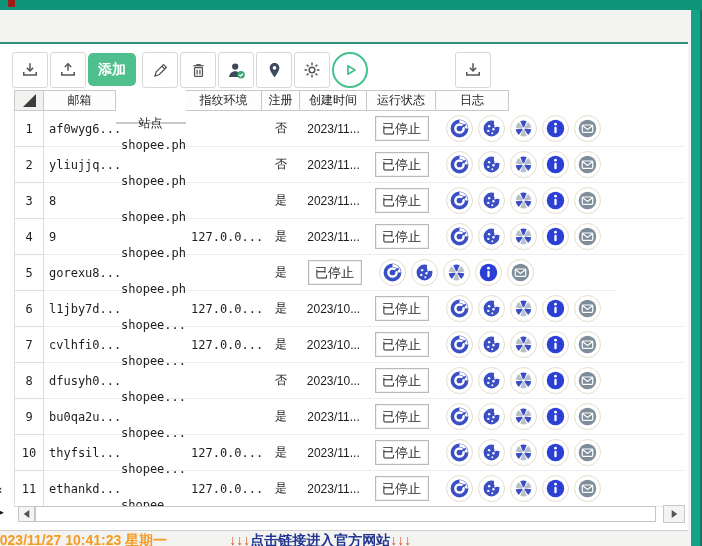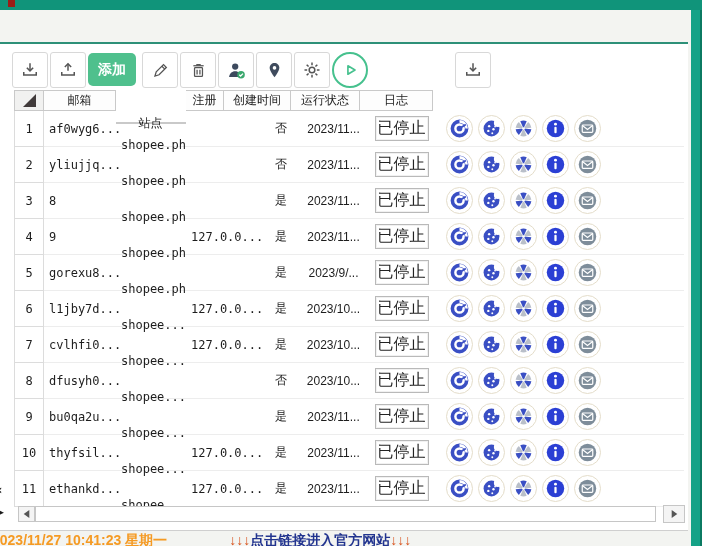--- a/index.html
+++ b/index.html
@@ -32,21 +32,21 @@
   .c0{width:30px;} .c1{width:72px;} .c2{width:70px;margin-top:32px;} .c3{width:76px;} .c4{width:38px;}
   .c5{width:67px;} .c6{width:69px;} .c7{width:175px;} .c8{width:73px;}
   .tr{display:flex;height:36px;}
   .td{box-sizing:border-box;display:flex;align-items:center;font-size:12px;color:#1d1d1d;
       border-bottom:1px solid #ededed;background:#fff;}
   .td-num{justify-content:center;border:1px solid #dcdcdc;border-top:none;}
   .td-text{padding-left:5px;justify-content:flex-start;}
   .td-center{justify-content:center;font-family:"Liberation Sans","DejaVu Sans",sans-serif;}
   .td-ops{justify-content:center;gap:5px;}
   .status-btn{width:52px;height:23px;border:1px solid #b9b9b9;background:#fff;box-shadow:inset 0 0 0 1px #f1f1f1;
-              display:flex;align-items:center;justify-content:center;font-size:16px;color:#222;
+              display:flex;align-items:center;justify-content:center;font-size:13px;color:#222;
               font-family:"Liberation Sans","DejaVu Sans",sans-serif;}
   .op{width:27px;height:27px;border-radius:50%;background:#fff;border:1px solid #e4ddca;box-sizing:border-box;
       display:flex;align-items:center;justify-content:center;}
 
   
   .hsb-btn{position:absolute;box-sizing:border-box;border:1px solid #c6c6c6;background:#f4f4f4;
            display:flex;align-items:center;justify-content:center;}
   .hsb-track{position:absolute;box-sizing:border-box;border:1px solid #c6c6c6;background:#fff;}
   .arr-left{width:0;height:0;border-top:5px solid transparent;border-bottom:5px solid transparent;border-right:7px solid #555;}
   .arr-right{width:0;height:0;border-top:5px solid transparent;border-bottom:5px solid transparent;border-left:7px solid #555;}
@@ -135,20 +135,21 @@
       </svg>
     </div>
 
     <div class="table">
       <div class="thead">
         <div class="th first c0">
             <div class="tri"></div>
           </div>
         <div class="th c1">邮箱</div>
         <div class="th c2">站点</div>
+        <div class="th c3">指纹环境</div>
         <div class="th c4">注册</div>
         <div class="th c5">创建时间</div>
         <div class="th c6">运行状态</div>
         <div class="th c8">日志</div>
       </div>
       <div>
           <div class="tr">
             <div class="td c0 td-num">1</div>
             <div class="td c1 td-text">af0wyg6...</div>
             <div class="td c2 td-text">shopee.ph</div>
@@ -379,21 +380,20 @@
   </div>
 </div>
             <div class="td c8"></div>
           </div>
           <div class="tr">
             <div class="td c0 td-num">5</div>
             <div class="td c1 td-text">gorexu8...</div>
             <div class="td c2 td-text">shopee.ph</div>
             <div class="td c3 td-text"></div>
             <div class="td c4 td-center">是</div>
-            <div class="td c5 td-center">2023/9/...</div>
             <div class="td c6 td-center">
               <div class="status-btn">已停止</div>
             </div>
             <div class="td c7 td-ops">
   <div class="op">
     <svg width="19" height="19" viewBox="0 0 24 24">
       <circle cx="12" cy="12" r="9" fill="none" stroke="#3a4fc4" stroke-width="4.5"></circle>
       <path d="M12 3 A9 9 0 0 1 21 12" stroke="#fff" stroke-width="3.2" fill="none"></path>
       <circle cx="12" cy="12" r="3.6" fill="#3a4fc4"></circle>
       <path d="M12 12 L20 7" stroke="#3a4fc4" stroke-width="2.4"></path>

